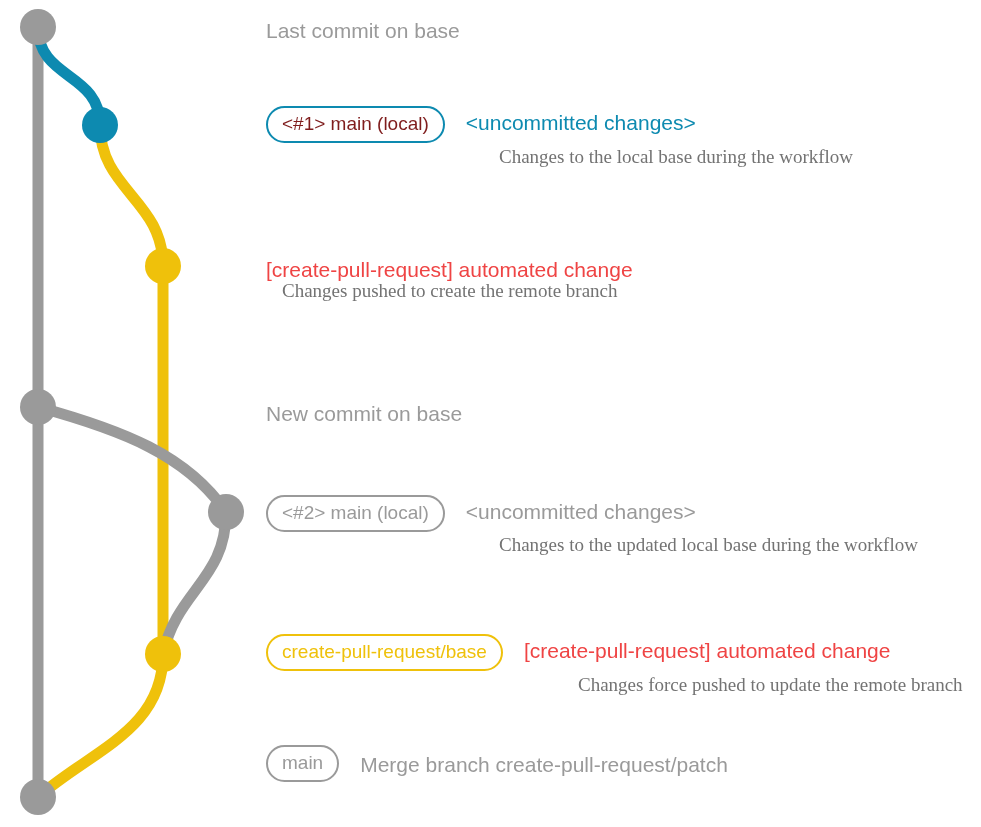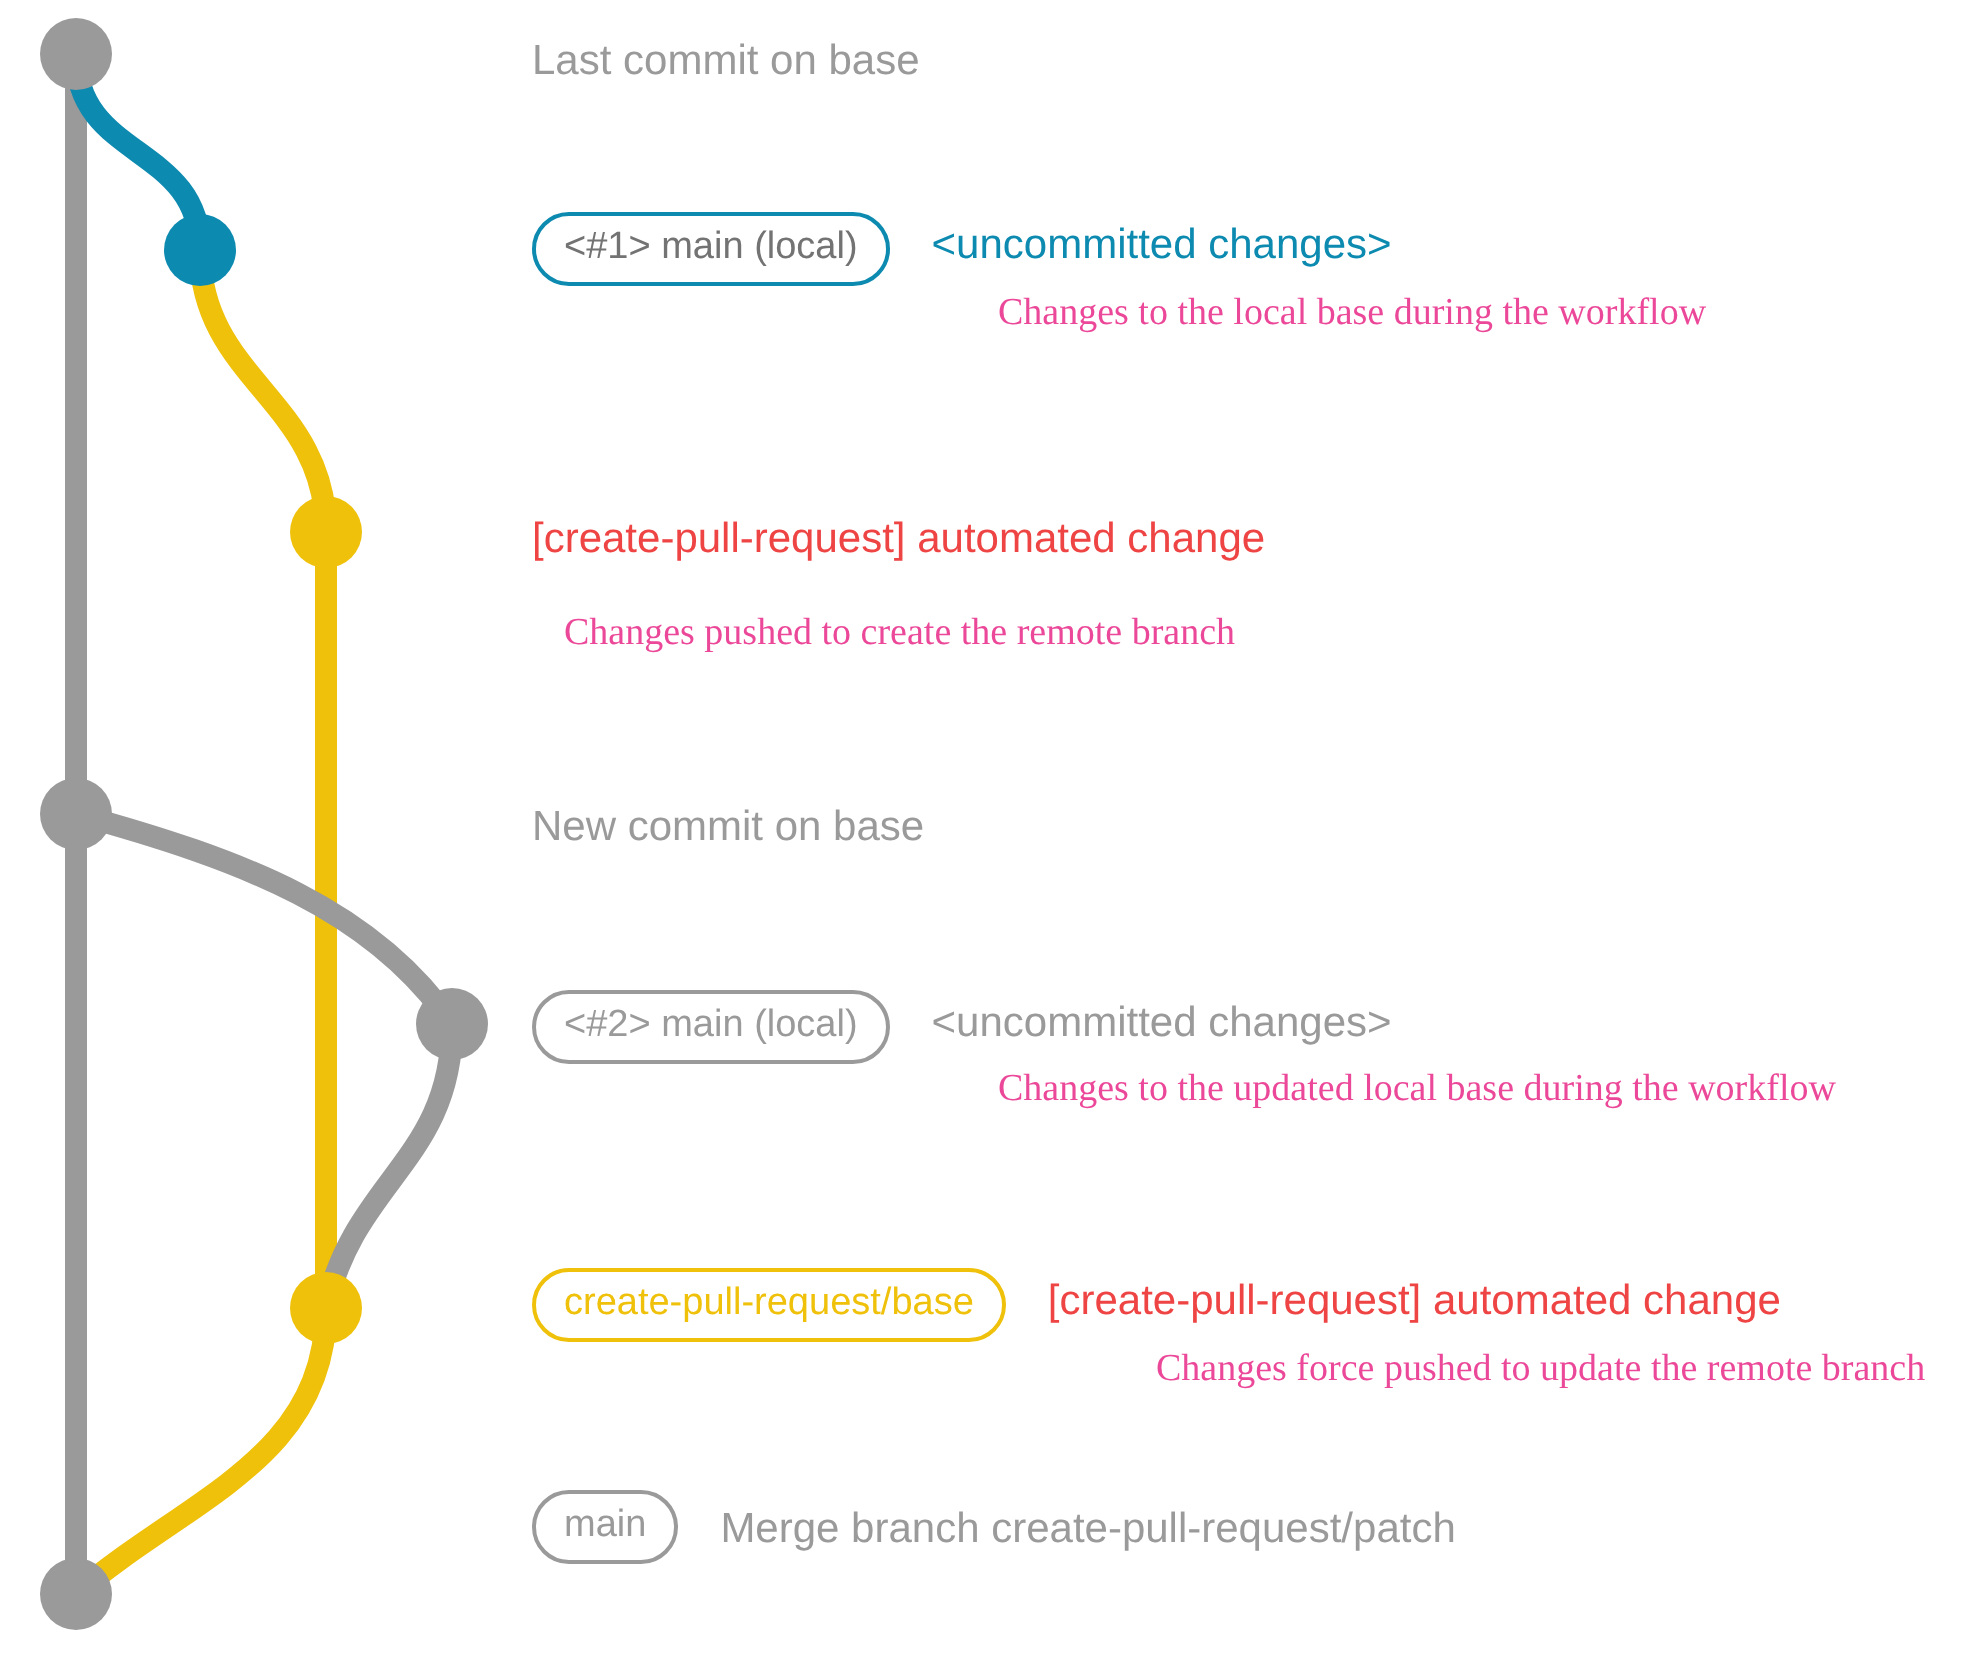--- a/index.html
+++ b/index.html
@@ -49,21 +49,21 @@
     border-radius: 20px;
     padding: 5px 14px 6px 14px;
     font-size: 19px;
     line-height: 22px;
     color: #9a9a9a;
     background: #ffffff;
     font-family: "Liberation Sans", sans-serif;
   }
   .pill.blue {
     border-color: #0d8ab0;
-    color: #737373;
+    color: #7f1d1d;
   }
   .pill.yellow {
     border-color: #efc10b;
     color: #efc10b;
   }
   .pill.gray {
     border-color: #9a9a9a;
     color: #9a9a9a;
   }
   .subject {
@@ -74,21 +74,21 @@
   }
   .subject.blue { color: #0d8ab0; }
   .subject.yellow { color: #ef4444; }
   .subject.gray { color: #9a9a9a; }
   .subject.pad { padding-left: 21px; }
   .body-text {
     position: absolute;
     font-family: "Liberation Serif", serif;
     font-size: 19px;
     line-height: 22px;
-    color: #ec4899;
+    color: #737373;
     white-space: nowrap;
   }
   .headline-only {
     position: absolute;
     font-size: 21px;
     line-height: 24px;
     font-family: "Liberation Sans", sans-serif;
     white-space: nowrap;
   }
 </style>
@@ -130,21 +130,21 @@
     </div>
 
   <div id="label-layer">
       <div class="headline-only" style="left: 254px; top: 14px; color: rgb(154, 154, 154);"><span class="subject gray">Last commit on base</span></div>
       <div class="row" style="left: 254px; top: 106px;">
         <span class="pill blue">&lt;#1&gt; main (local)</span>
         <span class="subject pad blue">&lt;uncommitted changes&gt;</span>
       </div>
       <div class="body-text" style="left: 487px; top: 146px;">Changes to the local base during the workflow</div>
       <div class="headline-only" style="left: 254px; top: 253px; color: rgb(239, 193, 11);"><span class="subject yellow">[create-pull-request] automated change</span></div>
-      <div class="body-text" style="left: 270px; top: 306px;">Changes pushed to create the remote branch</div>
+      <div class="body-text" style="left: 270px; top: 280px;">Changes pushed to create the remote branch</div>
       <div class="headline-only" style="left: 254px; top: 397px; color: rgb(154, 154, 154);"><span class="subject gray">New commit on base</span></div>
       <div class="row" style="left: 254px; top: 495px; text-align: center;">
         <span class="pill gray">&lt;#2&gt; main (local)</span>
         <span class="subject pad gray">&lt;uncommitted changes&gt;</span>
       </div>
       <div class="body-text" style="left: 487px; top: 534px;">Changes to the updated local base during the workflow</div>
       <div class="row" style="left: 254px; top: 634px;">
         <span class="pill yellow">create-pull-request/base</span>
         <span class="subject pad yellow">[create-pull-request] automated change</span>
       </div>

